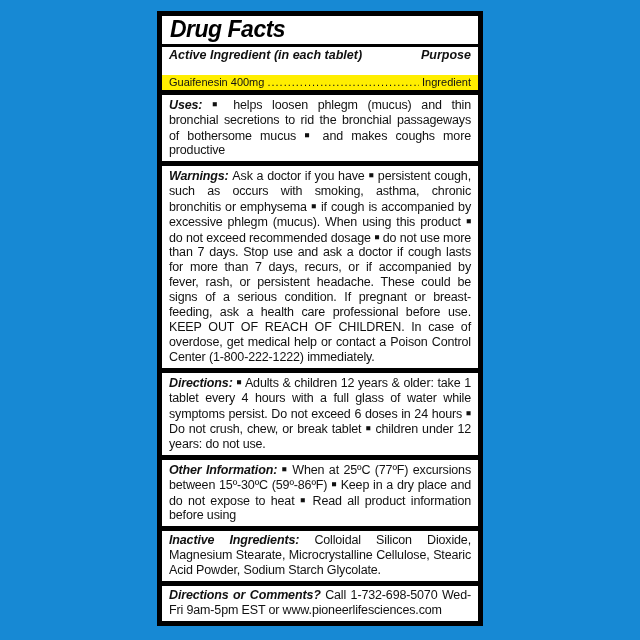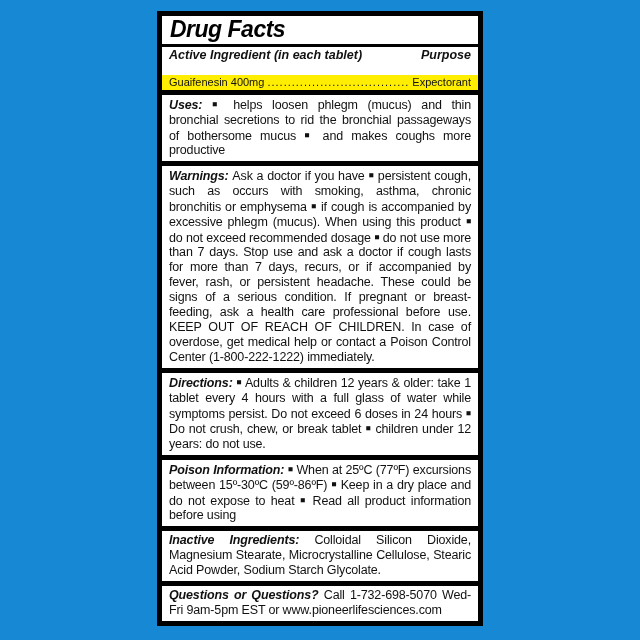--- a/index.html
+++ b/index.html
@@ -73,42 +73,42 @@
     </div>
 
     <div class="box ai-box">
       <div class="ai-header">
         <span>Active Ingredient (in each tablet)</span>
         <span>Purpose</span>
       </div>
       <div class="ai-row">
         <span>Guaifenesin 400mg</span>
         <span class="dots">.......................................................................................</span>
-        <span>Expectorant</span>
+        <span>Ingredient</span>
       </div>
     </div>
 
     <div class="box">
       <p class="txt"><span class="seg-ti">Uses: </span><span class="seg-bu">■</span><span class="seg-r"> helps loosen phlegm (mucus) and thin bronchial secretions to rid the bronchial passageways of bothersome mucus </span><span class="seg-bu">■</span><span class="seg-r"> and makes coughs more productive</span></p>
     </div>
 
     <div class="box">
       <p class="txt"><span class="seg-ti">Warnings: </span><span class="seg-b">Ask a doctor if you have </span><span class="seg-bu">■</span><span class="seg-r"> persistent cough, such as occurs with smoking, asthma, chronic bronchitis or emphysema </span><span class="seg-bu">■</span><span class="seg-r"> if cough is accompanied by excessive phlegm (mucus). </span><span class="seg-b">When using this product </span><span class="seg-bu">■</span><span class="seg-r"> do not exceed recommended dosage </span><span class="seg-bu">■</span><span class="seg-r"> do not use more than 7 days. </span><span class="seg-b">Stop use and ask a doctor if </span><span class="seg-r">cough lasts for more than 7 days, recurs, or if accompanied by fever, rash, or persistent headache. These could be signs of a serious condition. If pregnant or breast-feeding, ask a health care professional before use. </span><span class="seg-b">KEEP OUT OF REACH OF CHILDREN. </span><span class="seg-r">In case of overdose, get medical help or contact a Poison Control Center (1-800-222-1222) immediately.</span></p>
     </div>
 
     <div class="box">
       <p class="txt"><span class="seg-ti">Directions: </span><span class="seg-bu">■</span><span class="seg-b"> Adults &amp; children 12 years &amp; older: </span><span class="seg-r">take 1 tablet every 4 hours with a full glass of water while symptoms persist. Do not exceed 6 doses in 24 hours </span><span class="seg-bu">■</span><span class="seg-b"> Do not crush, chew, or break tablet </span><span class="seg-bu">■</span><span class="seg-b"> children under 12 years: </span><span class="seg-r">do not use.</span></p>
     </div>
 
     <div class="box">
-      <p class="txt"><span class="seg-ti">Poison Information: </span><span class="seg-bu">■</span><span class="seg-r"> When at 25ºC (77ºF) excursions between 15º-30ºC (59º-86ºF) </span><span class="seg-bu">■</span><span class="seg-r"> Keep in a dry place and do not expose to heat </span><span class="seg-bu">■</span><span class="seg-r"> Read all product information before using</span></p>
+      <p class="txt"><span class="seg-ti">Other Information: </span><span class="seg-bu">■</span><span class="seg-r"> When at 25ºC (77ºF) excursions between 15º-30ºC (59º-86ºF) </span><span class="seg-bu">■</span><span class="seg-r"> Keep in a dry place and do not expose to heat </span><span class="seg-bu">■</span><span class="seg-r"> Read all product information before using</span></p>
     </div>
 
     <div class="box">
       <p class="txt"><span class="seg-ti">Inactive Ingredients: </span><span class="seg-r">Colloidal Silicon Dioxide, Magnesium Stearate, Microcrystalline Cellulose, Stearic Acid Powder, Sodium Starch Glycolate.</span></p>
     </div>
 
     <div class="box">
-      <p class="txt"><span class="seg-ti">Questions or Questions? </span><span class="seg-r">Call 1-732-698-5070 Wed-Fri 9am-5pm EST or www.pioneerlifesciences.com</span></p>
+      <p class="txt"><span class="seg-ti">Directions or Comments? </span><span class="seg-r">Call 1-732-698-5070 Wed-Fri 9am-5pm EST or www.pioneerlifesciences.com</span></p>
     </div>
 
   </div>
 </div>
 
 </body></html>

